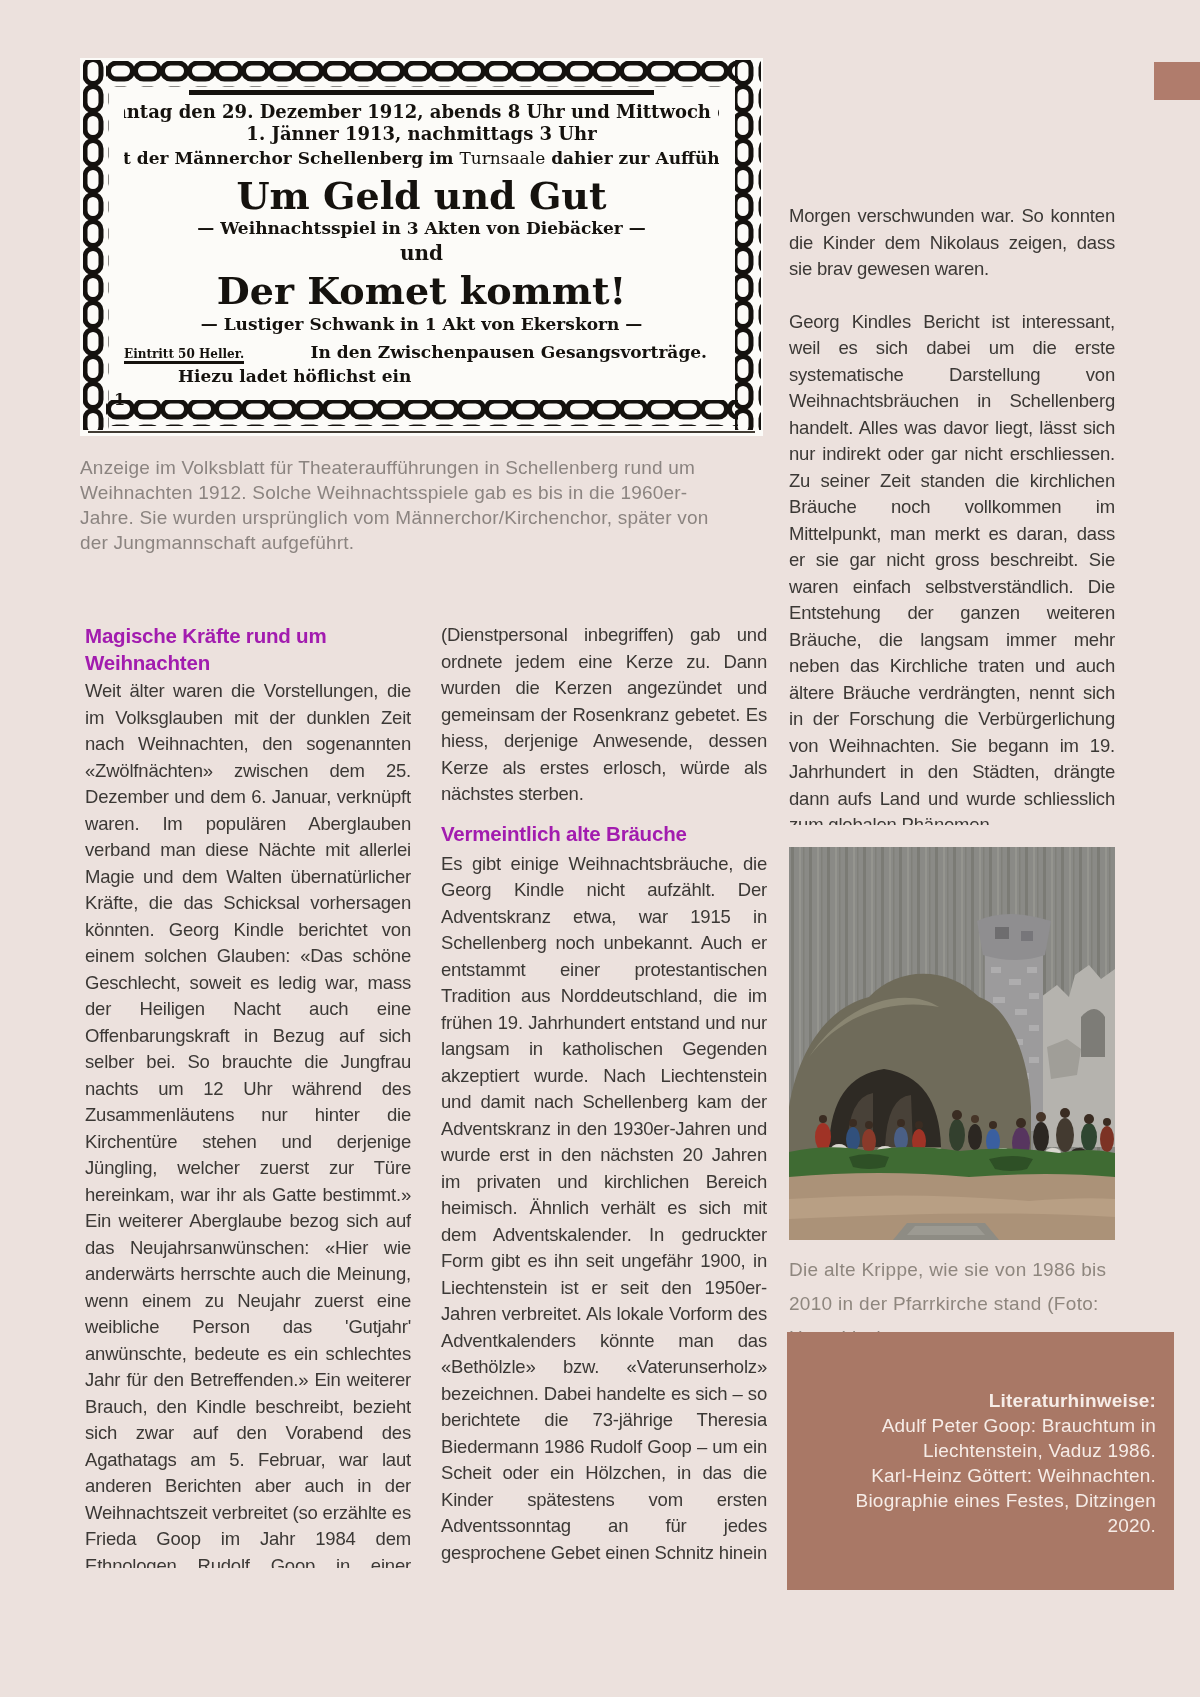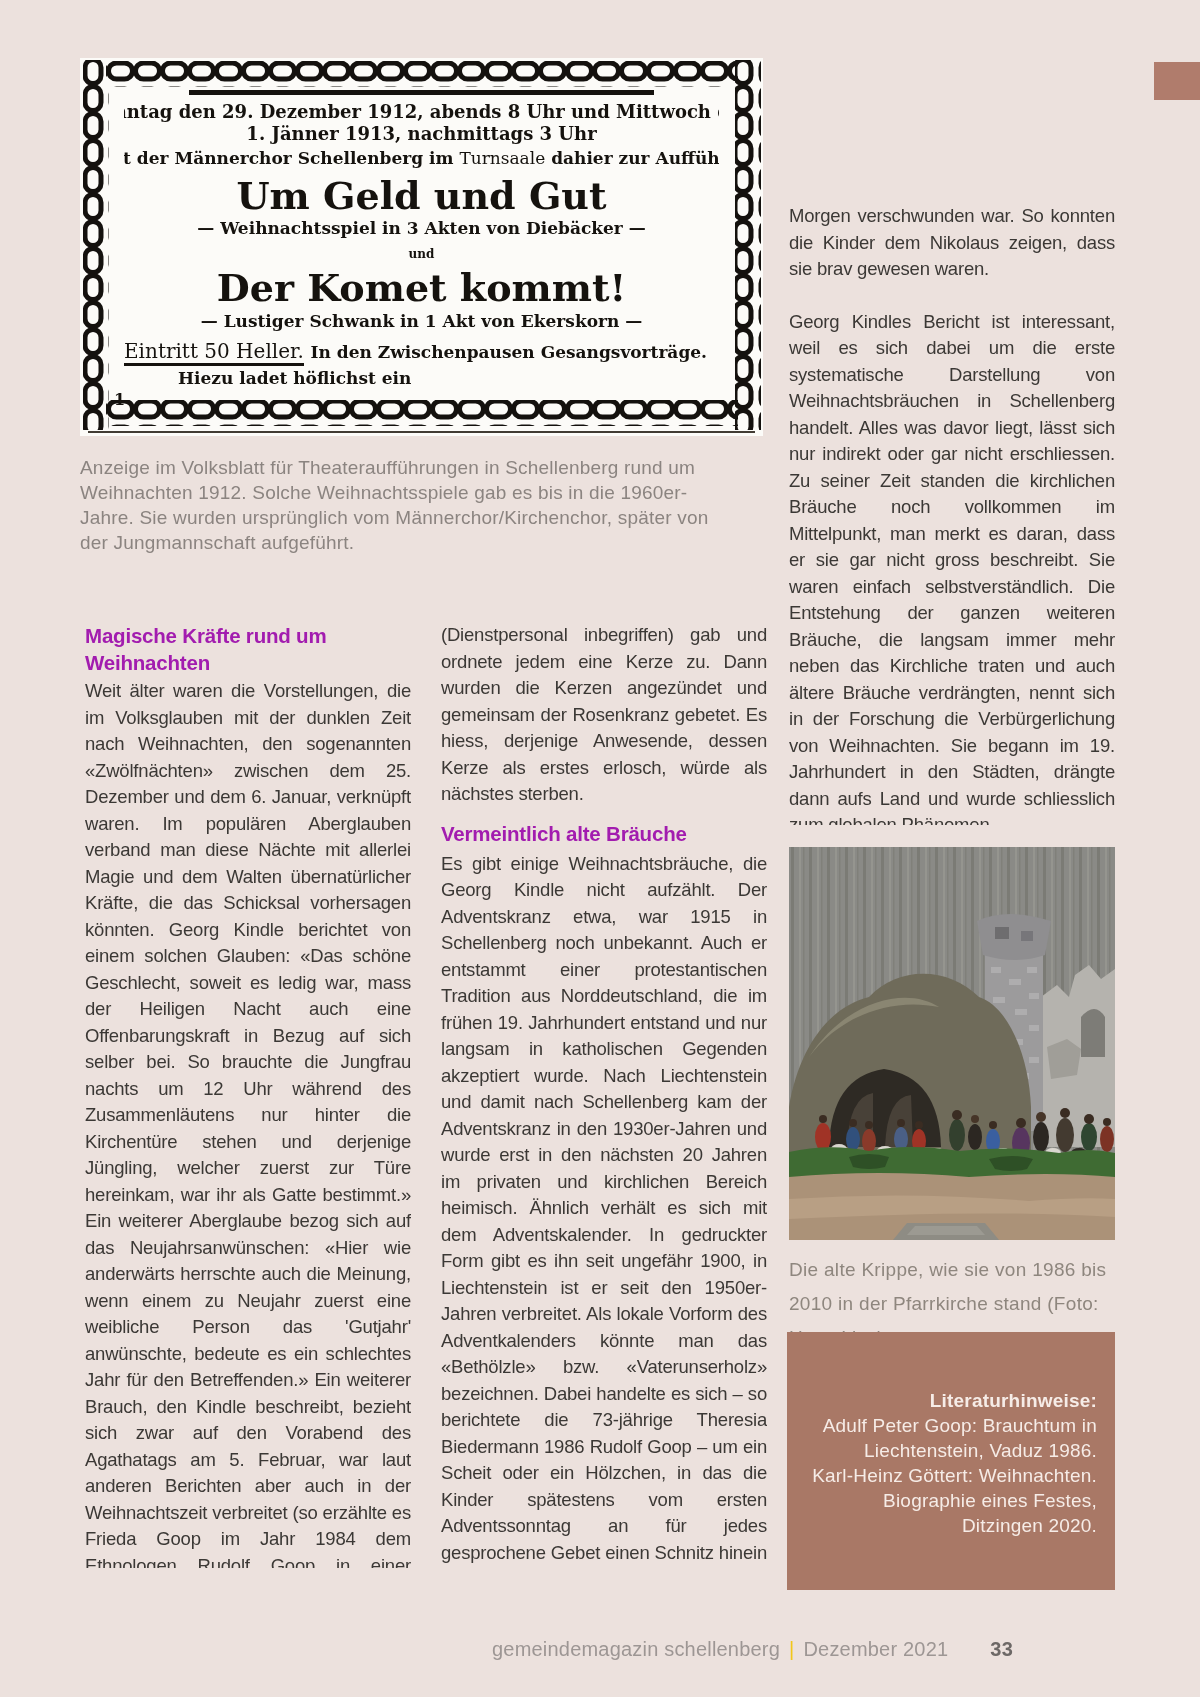--- a/index.html
+++ b/index.html
@@ -14,23 +14,23 @@
       color:#15120e;font-family:"DejaVu Serif", serif;}
   .ad svg.chain{position:absolute;left:0;top:0;}
   .ad-content{position:absolute;left:44px;right:44px;top:27px;bottom:22px;display:flex;
       flex-direction:column;align-items:center;overflow:hidden;}
   .ad-title{font-size:39px;font-weight:bold;line-height:1.05;letter-spacing:1px;white-space:nowrap;}
   .ad-rule{width:78%;height:5px;background:#15120e;margin:5px auto 6px auto;}
   .ad-line{font-size:18px;font-weight:bold;line-height:1.2;text-align:center;white-space:nowrap;}
   .ad-line.norm{font-weight:bold;font-size:17px;margin-top:4px;}
   .ad-play{font-size:38px;font-weight:bold;line-height:1.05;margin-top:7px;white-space:nowrap;}
   .ad-sub{font-size:17px;font-weight:bold;line-height:1.25;margin-top:3px;white-space:nowrap;}
-  .ad-und{font-size:12px;font-weight:bold;line-height:1.1;margin-top:8px;}
+  .ad-und{font-size:20px;font-weight:bold;line-height:1.1;margin-top:2px;}
   .ad-bottom{width:100%;display:flex;justify-content:space-between;align-items:baseline;margin-top:7px;}
-  .ad-admission{font-size:20px;font-weight:normal;border-bottom:3px solid #15120e;white-space:nowrap;}
+  .ad-admission{font-size:12px;font-weight:bold;border-bottom:3px solid #15120e;white-space:nowrap;}
   .ad-intermission{font-size:17px;font-weight:bold;margin-right:12px;white-space:nowrap;}
   .ad-invitation{width:100%;text-align:left;font-size:17px;font-weight:bold;margin:2px 0 0 108px;}
   .ad-corner-number{position:absolute;left:34px;top:332px;font-size:16px;font-weight:bold;}
 
   
   .ad-caption{position:absolute;left:80px;top:455px;width:648px;font-size:19px;line-height:25px;
       color:#8b8480;letter-spacing:0.2px;}
 
   
   .col{position:absolute;top:622px;width:326px;color:#3b3835;font-size:18.5px;line-height:26.5px;
@@ -44,21 +44,21 @@
   .col2 h3{margin-top:12px;margin-bottom:4px;}
   .col2 p + h3{margin-top:12px;}
   .col2 h3 + p{margin-top:0;}
 
   
   .photo{position:absolute;left:789px;top:847px;width:326px;height:393px;overflow:hidden;}
   .photo-caption{position:absolute;left:789px;top:1253px;width:330px;font-size:19px;line-height:34px;
       color:#8e867e;letter-spacing:0.3px;}
 
   
-  .lit-box{position:absolute;left:787px;top:1332px;width:328px;height:258px;background:#a97866;
+  .lit-box{position:absolute;left:787px;top:1332px;width:387px;height:258px;background:#a97866;
       box-sizing:border-box;padding:56px 18px 0 18px;text-align:right;color:#f6ece7;
       font-size:19px;line-height:25px;letter-spacing:0.2px;}
   .lit-box .lit-title{font-weight:bold;}
 
   
   .footer{position:absolute;left:0;top:1638px;width:1013px;display:flex;justify-content:flex-end;
       align-items:baseline;font-size:20px;color:#9d9694;letter-spacing:0.2px;}
   .footer .sep{color:#f2c71a;margin:0 9px;}
   .footer .pagenum{font-weight:bold;color:#6d6866;margin-left:42px;}
 </style>
@@ -221,20 +221,14 @@
     </svg>
   </div>
   <div class="photo-caption">Die alte Krippe, wie sie von 1986 bis 2010 in der Pfarrkirche stand (Foto: Hugo Lins)</div>
 
   <div class="lit-box">
     <div class="lit-title">Literaturhinweise:</div>
     <div>Adulf Peter Goop: Brauchtum in Liechtenstein, Vaduz 1986.</div>
     <div>Karl-Heinz Göttert: Weihnachten. Biographie eines Festes, Ditzingen 2020.</div>
   </div>
 
-  <div class="footer">
-    <span>gemeindemagazin schellenberg</span>
-    <span class="sep">|</span>
-    <span>Dezember 2021</span>
-    <span class="pagenum">33</span>
-  </div>
 
 </div>
 
 </body></html>

